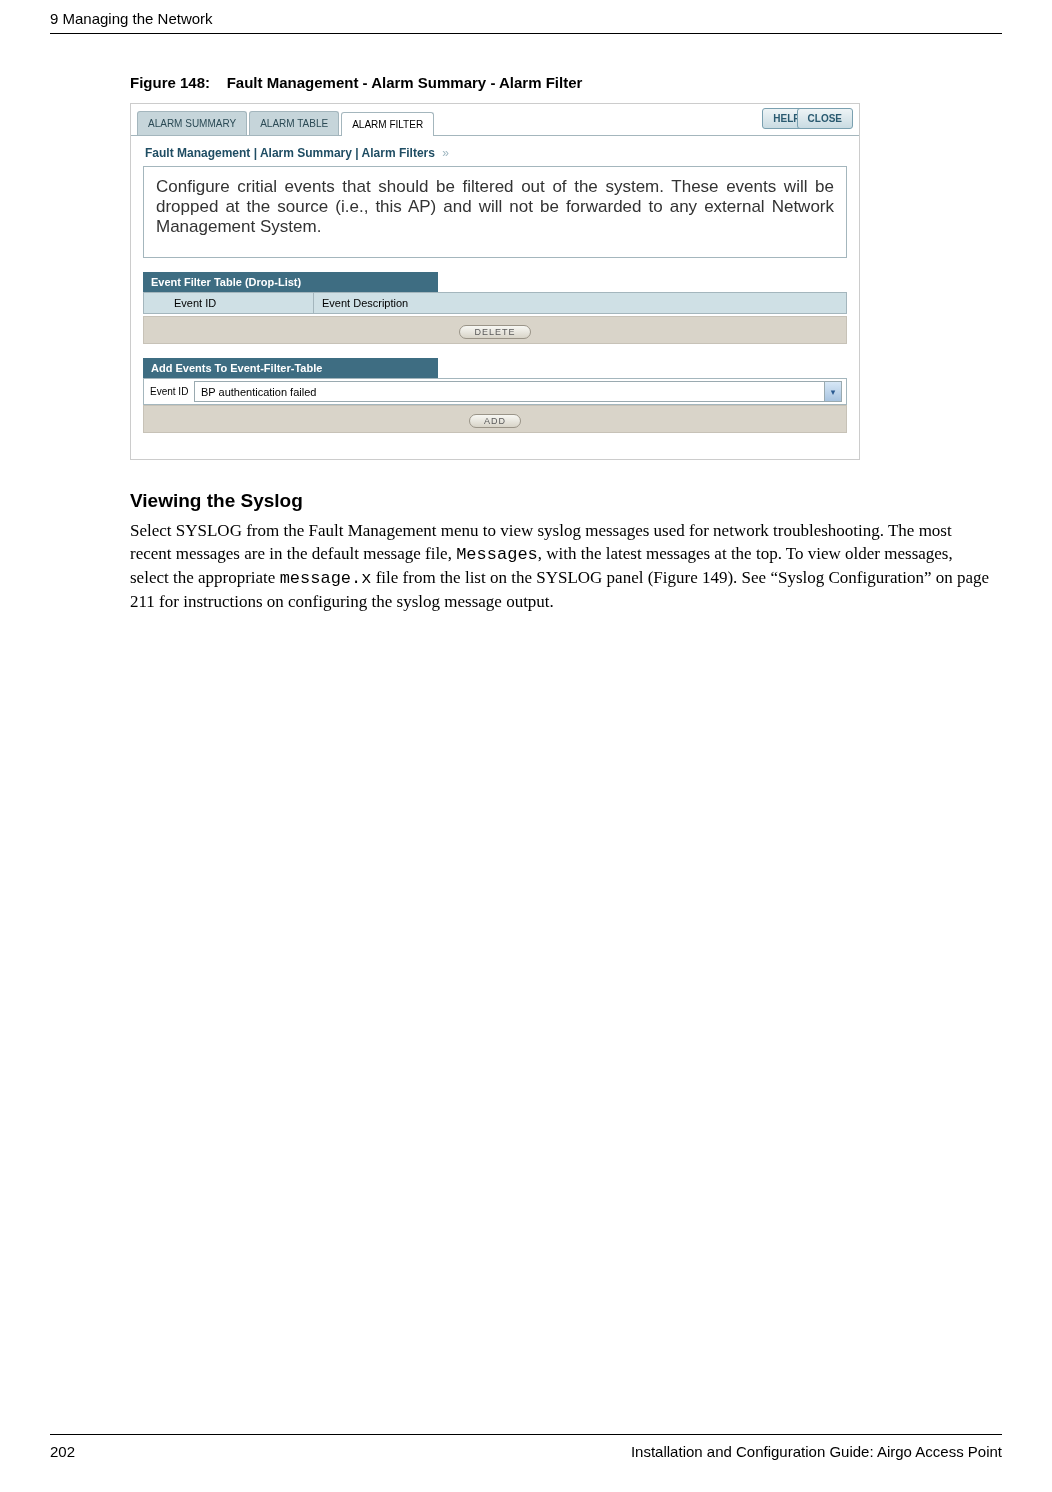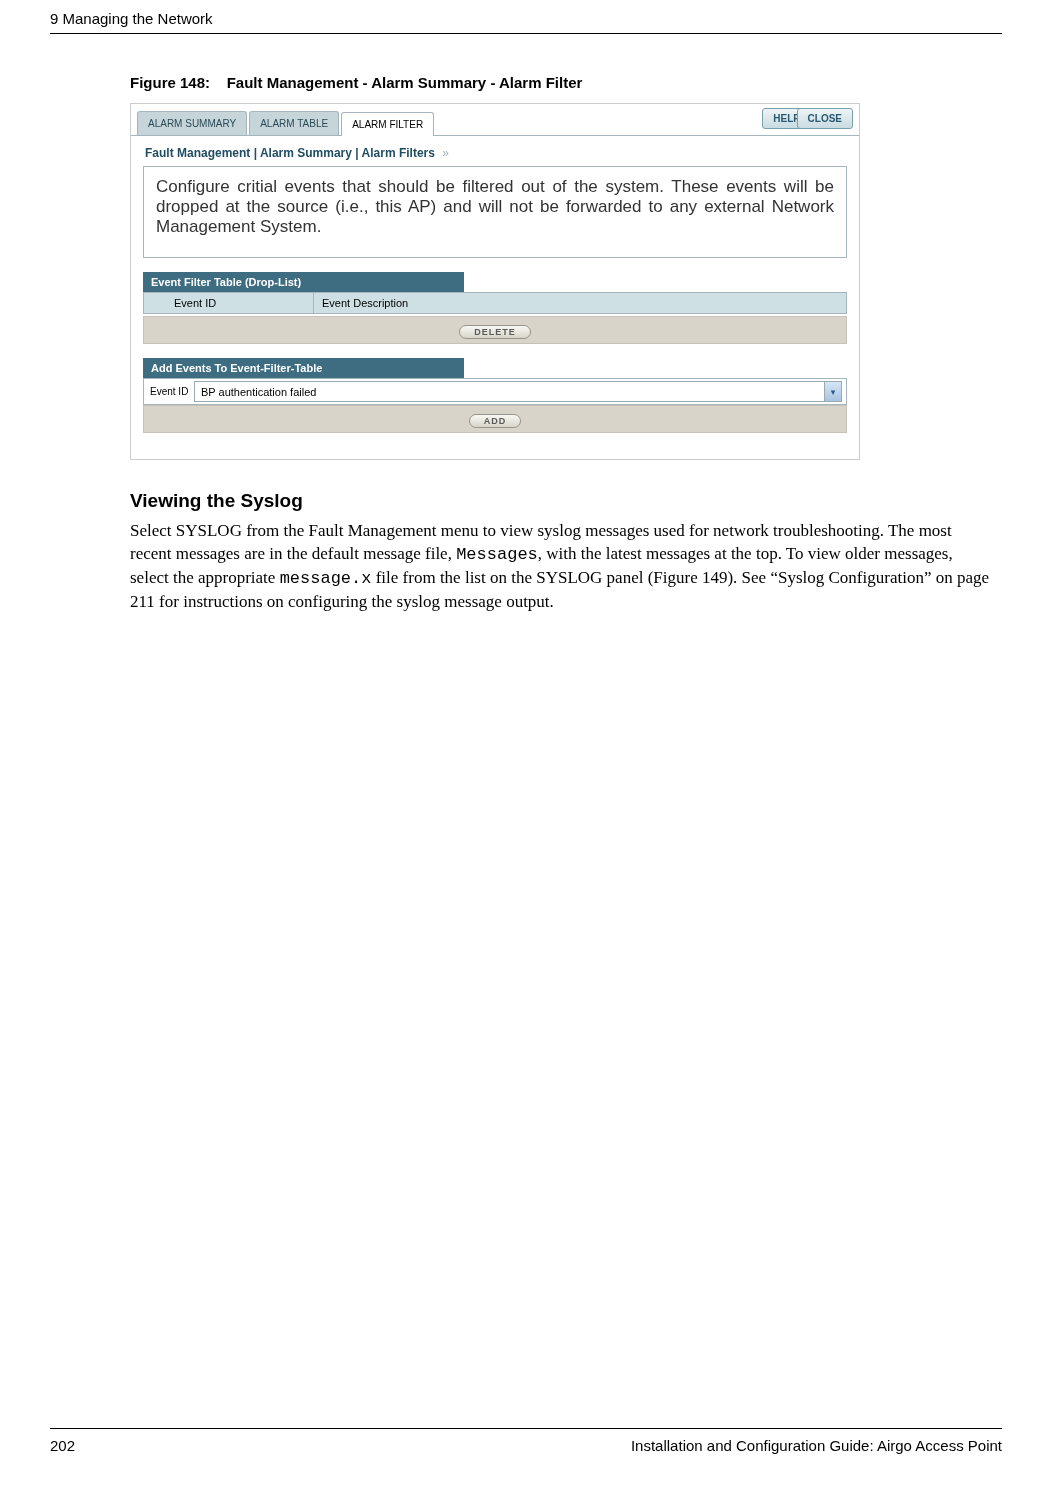--- a/index.html
+++ b/index.html
@@ -107,21 +107,21 @@
     text-align: justify;
   }
   .section-header {
     background: #3e6d82;
     color: #fff;
     font-family: Verdana, Arial, sans-serif;
     font-size: 11px;
     font-weight: bold;
     padding: 4px 8px;
   }
-  .section-header.half { width: 321px; }
+  .section-header.half { width: 295px; }
   .table-area {
     border: 1px solid #a4b6bd;
     margin-bottom: 2px;
   }
   .table-headrow {
     display: flex;
     background: #cfe0e5;
     font-family: Verdana, Arial, sans-serif;
     font-size: 11px;
   }
@@ -138,21 +138,21 @@
     background: #d9d4c9;
     text-align: center;
     padding: 4px 0;
     border: 1px solid #c7c2b7;
     margin-bottom: 14px;
   }
   .pill-btn {
     display: inline-block;
     font-family: Verdana, Arial, sans-serif;
     font-size: 9px;
-    font-weight: bold;
+    font-weight: normal;
     letter-spacing: 1px;
     color: #5a5a5a;
     background: linear-gradient(#f8f8f4, #d8d4c8);
     border: 1px solid #9a9488;
     border-radius: 10px;
     padding: 1px 14px;
   }
   .add-section {
     border: 1px solid #a4b6bd;
   }
@@ -198,21 +198,21 @@
     margin-bottom: 8px;
   }
   .body-text {
     font-family: Georgia, 'Times New Roman', serif;
     font-size: 17px;
     line-height: 1.35;
   }
   .mono { font-family: 'Courier New', monospace; }
   .footer-row {
     position: absolute;
-    bottom: 38px;
+    bottom: 32px;
     left: 50px;
     right: 50px;
     border-top: 1px solid #000;
     padding-top: 8px;
     display: flex;
     justify-content: space-between;
     font-family: Arial, Helvetica, sans-serif;
     font-size: 15px;
   }
 </style>

